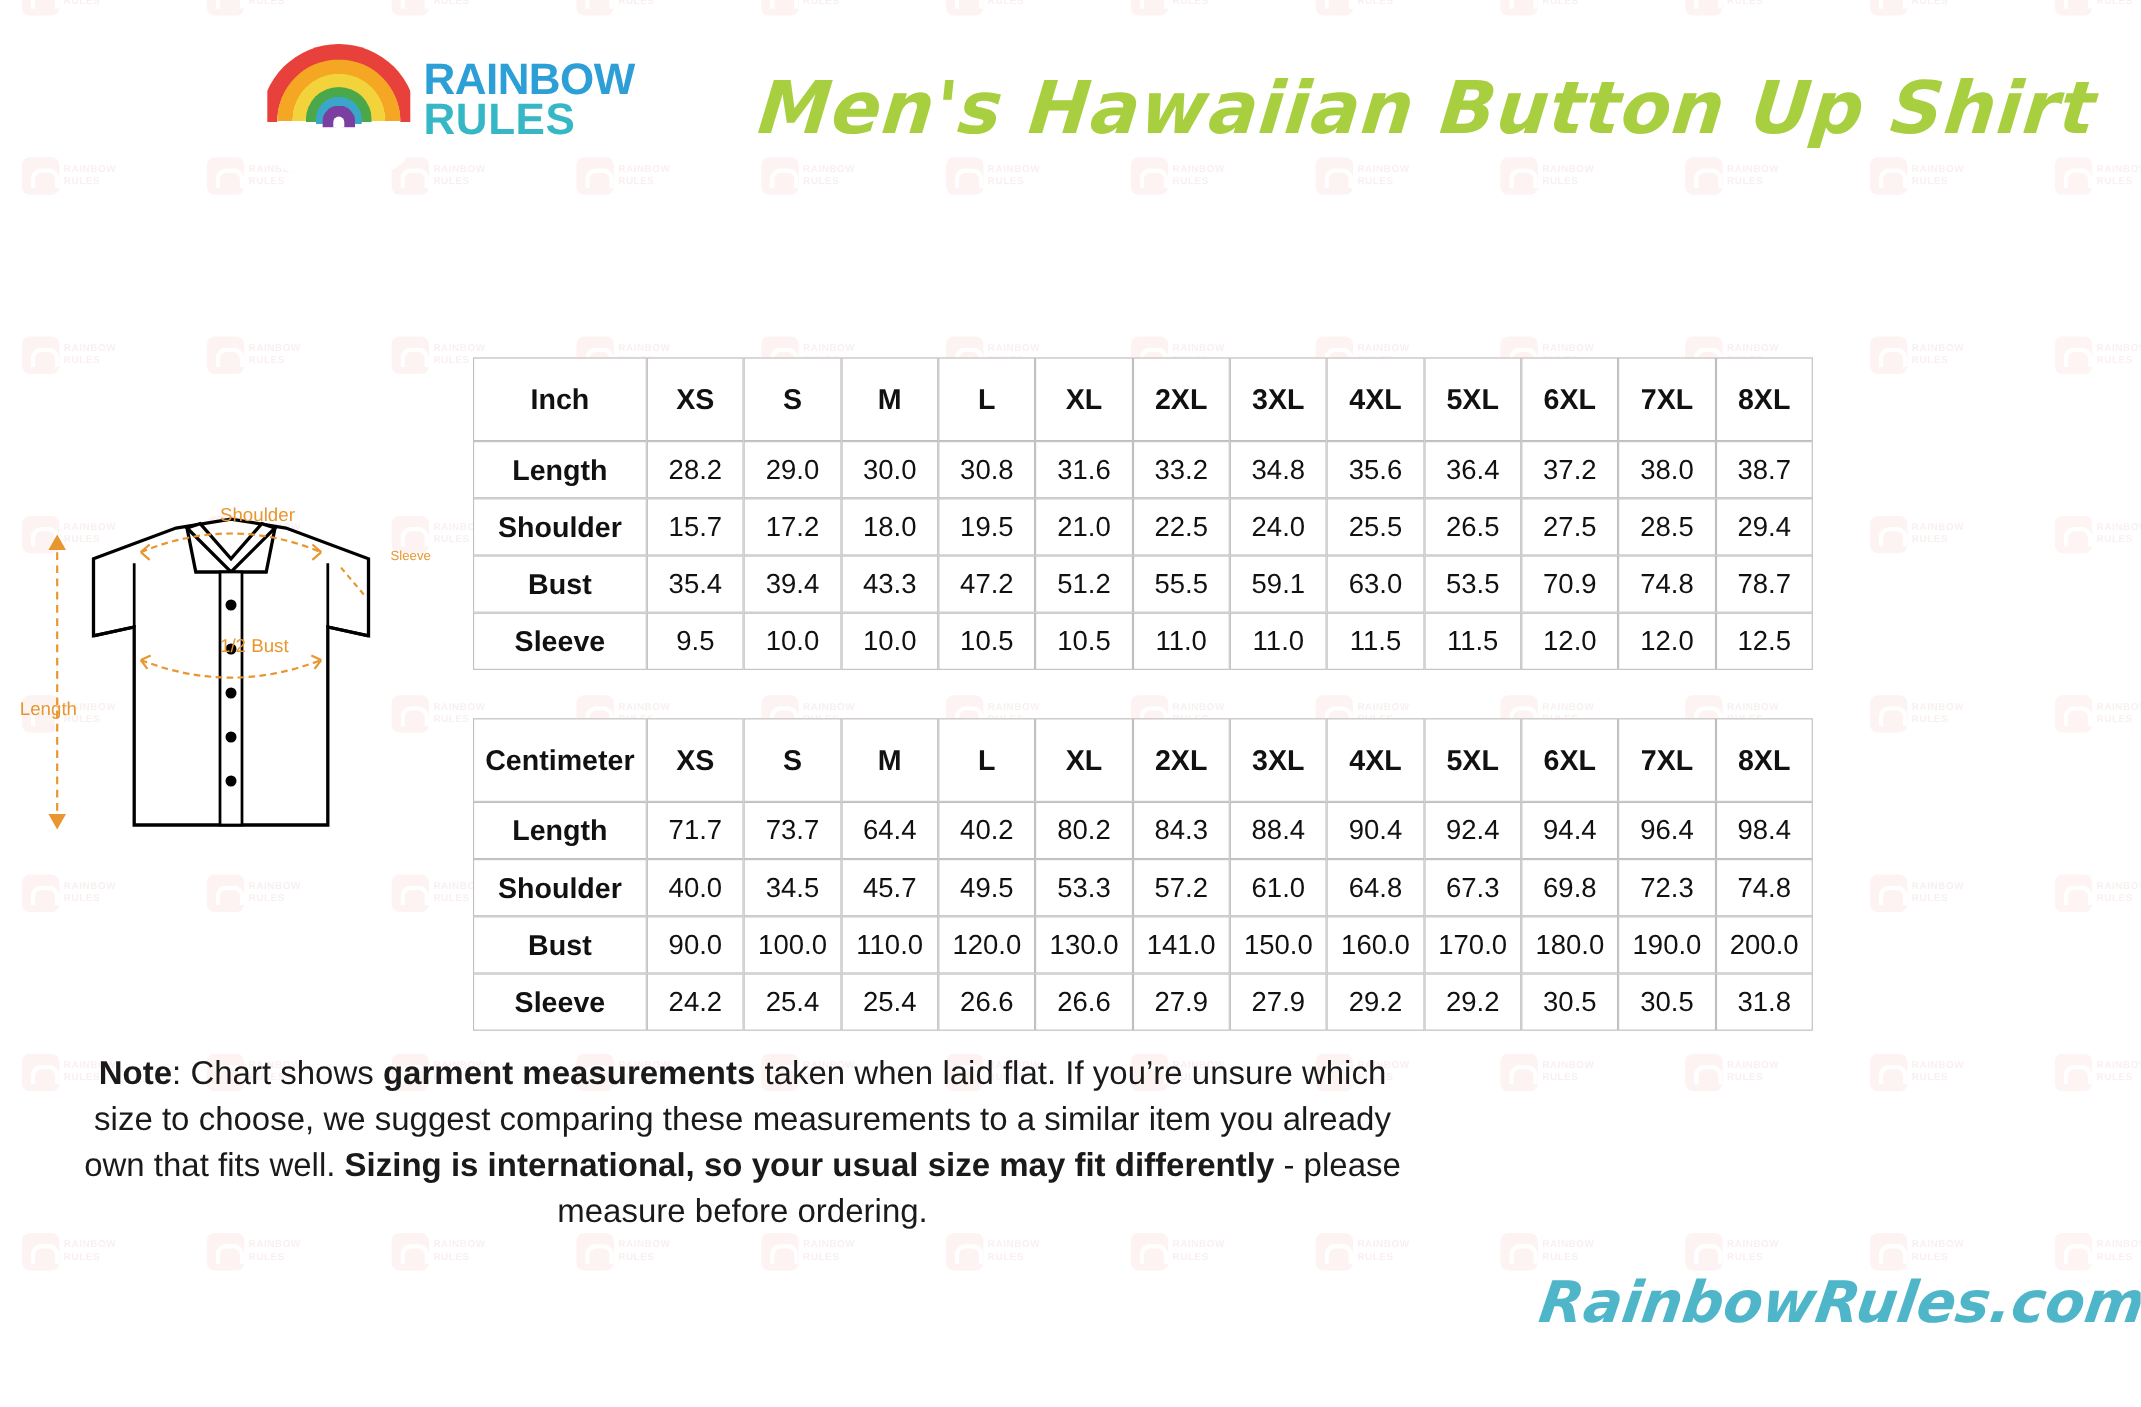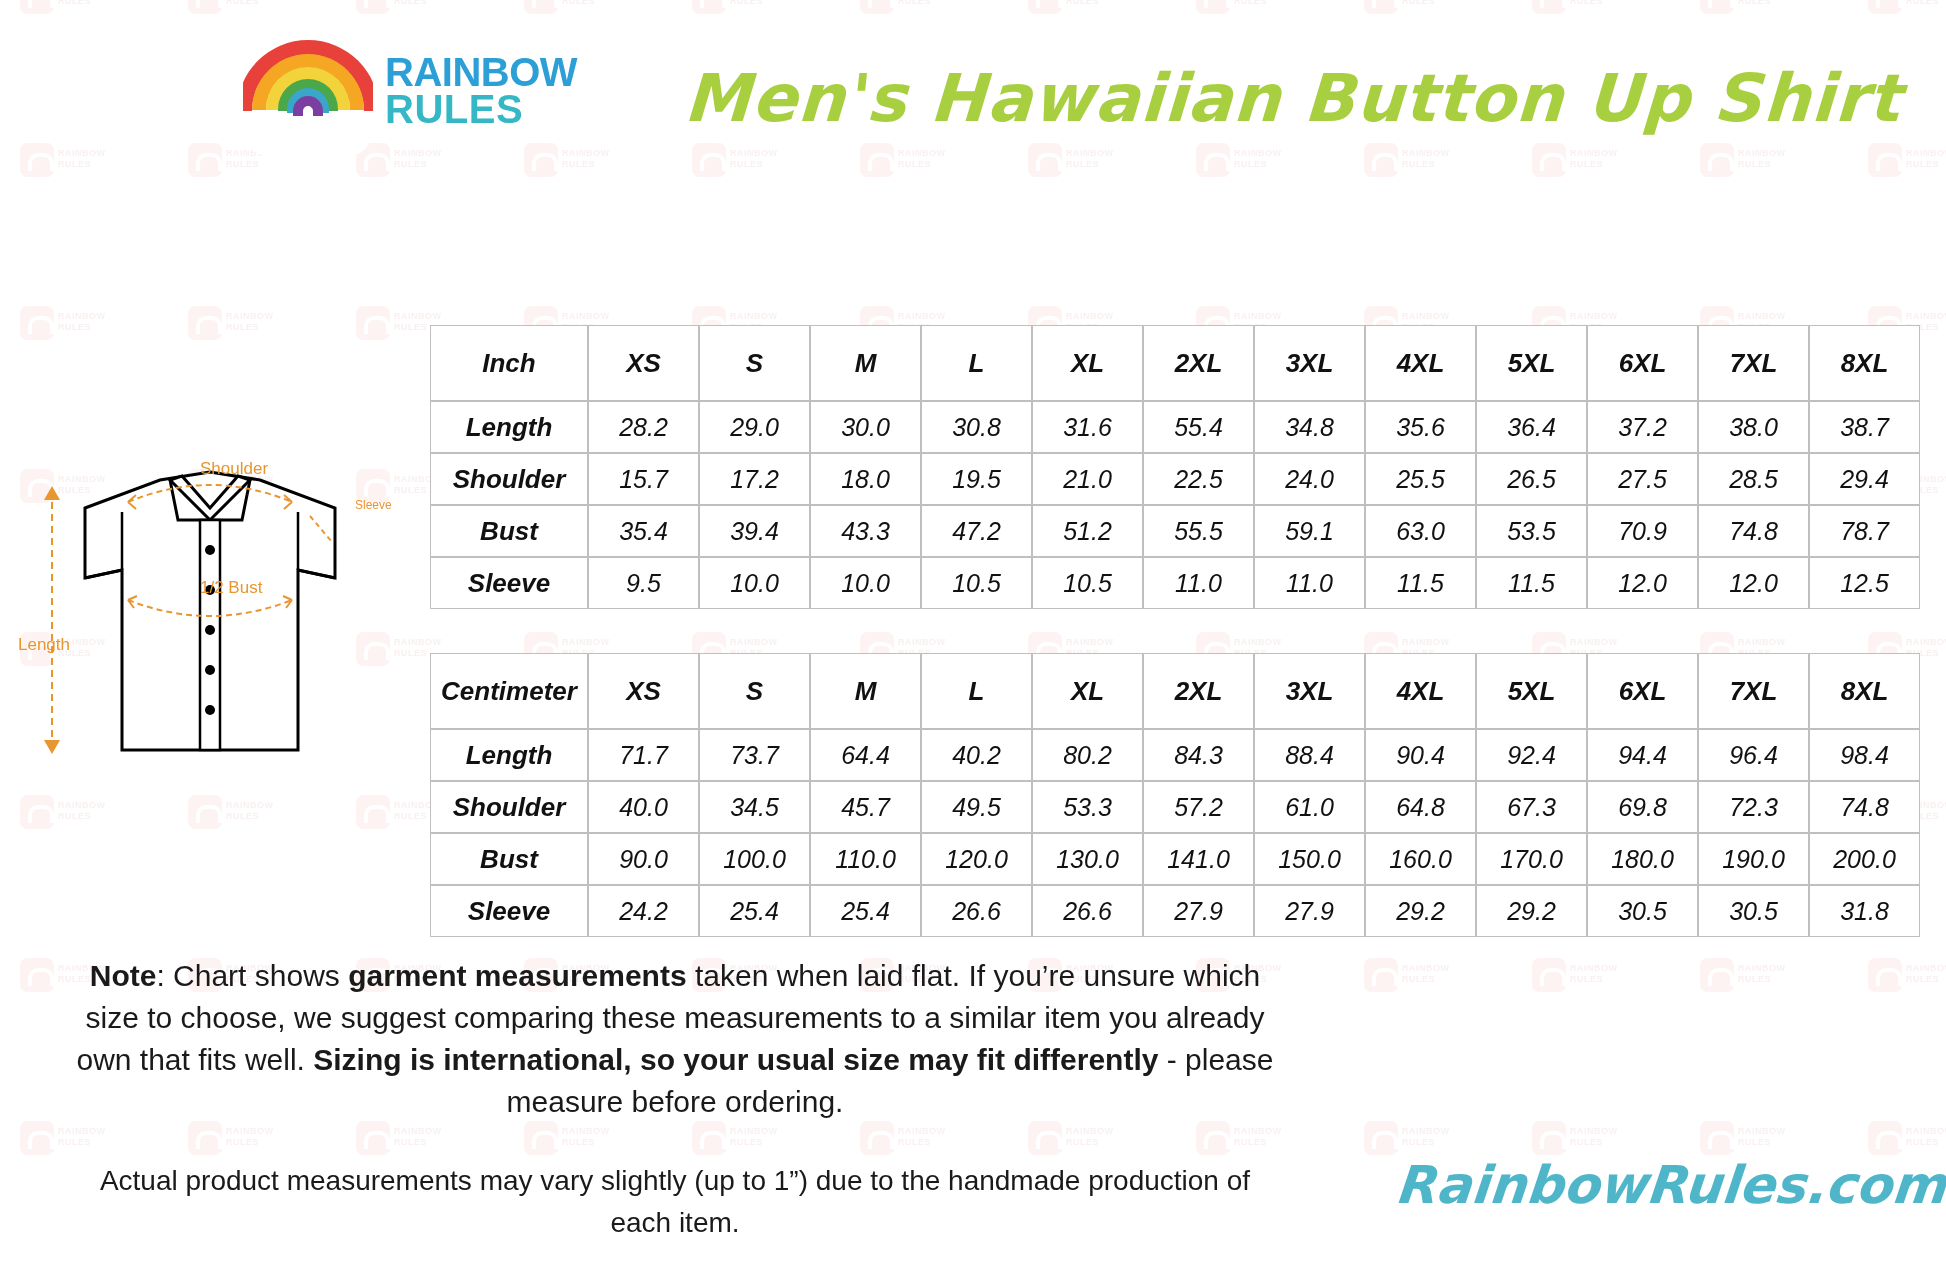--- a/index.html
+++ b/index.html
@@ -163,24 +163,23 @@
   .table-wrap {
     position: absolute;
     left: 430px;
   }
   .table-wrap.t1 { top: 325px; }
   .table-wrap.t2 { top: 653px; }
 
   table.size {
     border-collapse: separate;
     border-spacing: 0;
-    width: 1490px;
+    width: 1218px;
     table-layout: fixed;
     background: #fca5a5;
-    font-style: italic;
   }
   table.size td, table.size th {
     border: 1px solid #bfbfbf;
     text-align: center;
     font-size: 25px;
     color: #111111;
     height: 50px;
     padding: 0;
     background: #ffffff;
   }
@@ -703,21 +702,21 @@
           </tr>
       </thead>
       <tbody id="inch-body">
           <tr>
             <th>Length</th>
             <td>28.2</td>
             <td>29.0</td>
             <td>30.0</td>
             <td>30.8</td>
             <td>31.6</td>
-            <td>55.4</td>
+            <td>33.2</td>
             <td>34.8</td>
             <td>35.6</td>
             <td>36.4</td>
             <td>37.2</td>
             <td>38.0</td>
             <td>38.7</td>
           </tr>
           <tr>
             <th>Shoulder</th>
             <td>15.7</td>
@@ -851,17 +850,16 @@
             <td>31.8</td>
           </tr>
         </tbody>
     </table>
   </div>
 
   <div class="note">
     <b>Note</b><span>: Chart shows </span><b>garment measurements</b><span> taken when laid flat. If you’re unsure which size to choose, we suggest comparing these measurements to a similar item you already own that fits well. </span><b>Sizing is international, so your usual size may fit differently</b><span> - please measure before ordering.</span>
   </div>
 
-  <div class="disclaimer">Actual product measurements may vary slightly (up to 1”) due to the handmade production of each item.</div>
 
   <div class="site">RainbowRules.com</div>
 
 </div>
 
 </body></html>

